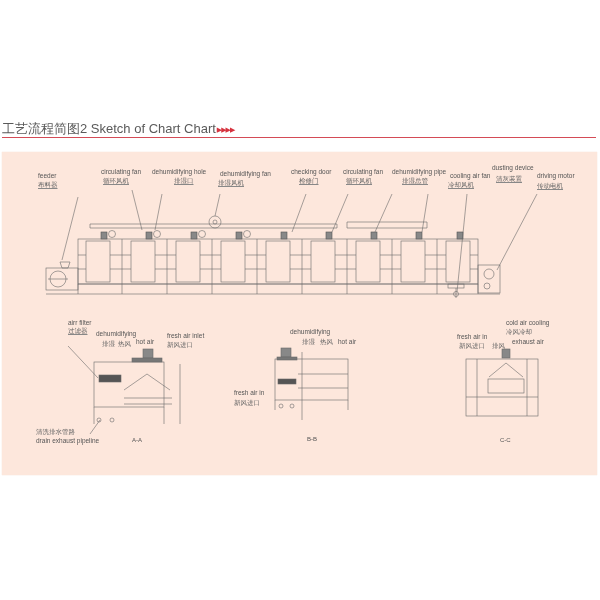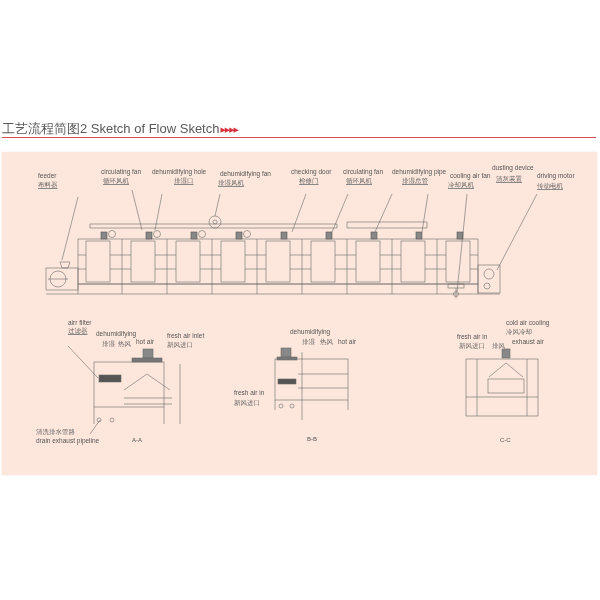--- a/index.html
+++ b/index.html
@@ -14,21 +14,21 @@
   .panel svg { position:absolute; left:0; top:0; }
   .lbl { position:absolute; font-size:6.5px; color:#555; white-space:nowrap; line-height:8px;
          font-family:"Liberation Sans","DejaVu Sans",sans-serif; }
   .lbl.cn { font-size:6.5px; color:#666; }
   .lbl.u { text-decoration:underline; text-decoration-color:#888; }
   .sec { position:absolute; font-size:6px; color:#555; font-family:"Liberation Sans",sans-serif; }
 </style>
 </head>
 <body>
 
-<div class="title"><span>工艺流程简图2  Sketch of Flow Sketch</span><span class="arrows">▶▶▶▶</span></div>
+<div class="title"><span>工艺流程简图2  Sketch of Chart Chart</span><span class="arrows">▶▶▶▶</span></div>
 <div class="rule"></div>
 
 <div class="panel">
   <svg width="595" height="323" viewBox="0 0 595 323" stroke="#6a6a6a" fill="none" stroke-width="0.6">
 
     <g>
 
       <line x1="88" y1="72" x2="335" y2="72"></line>
       <line x1="88" y1="76" x2="335" y2="76"></line>
       <line x1="88" y1="72" x2="88" y2="76"></line>

